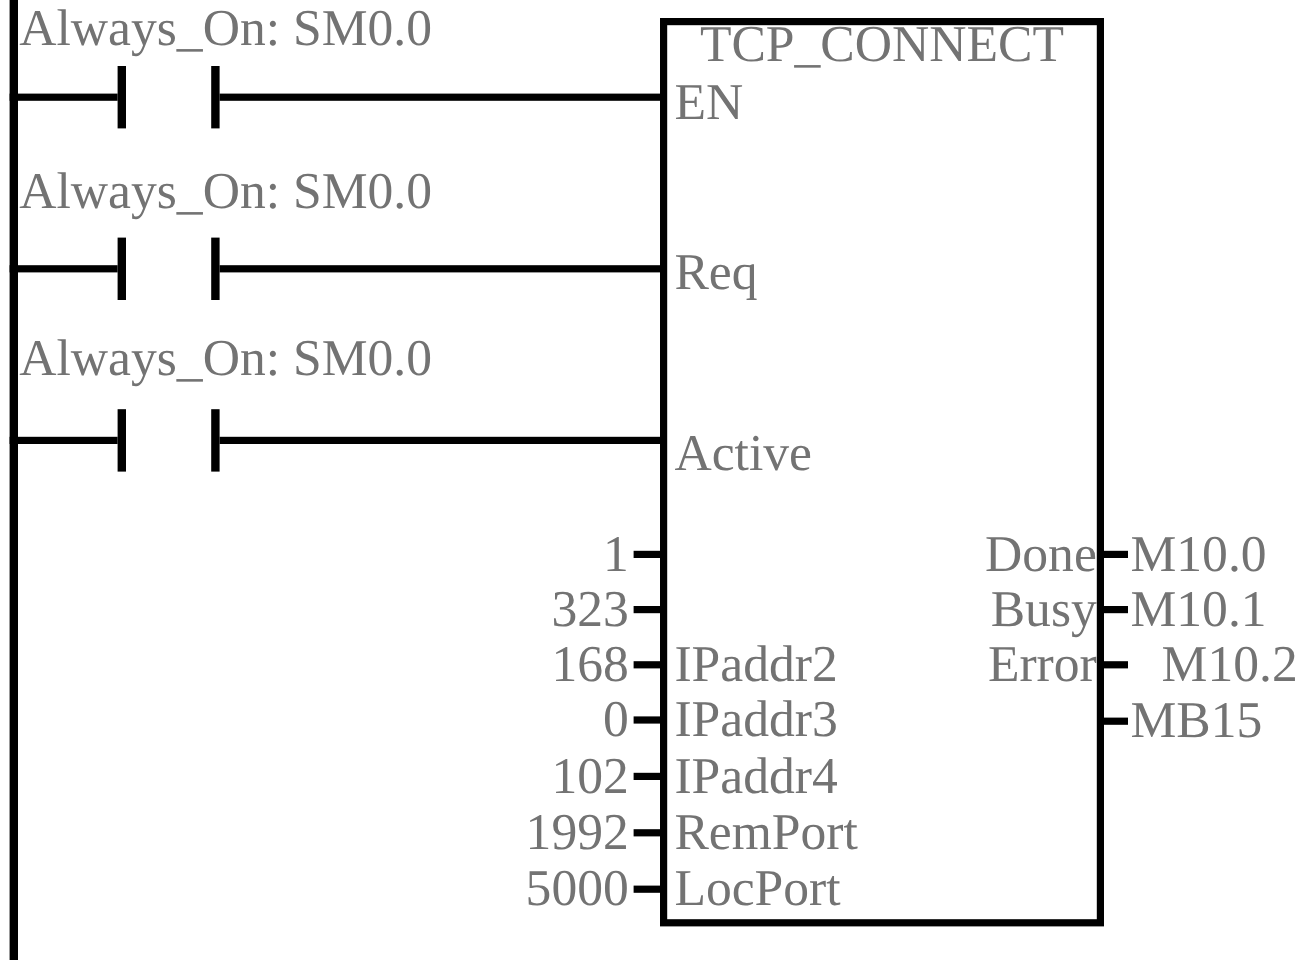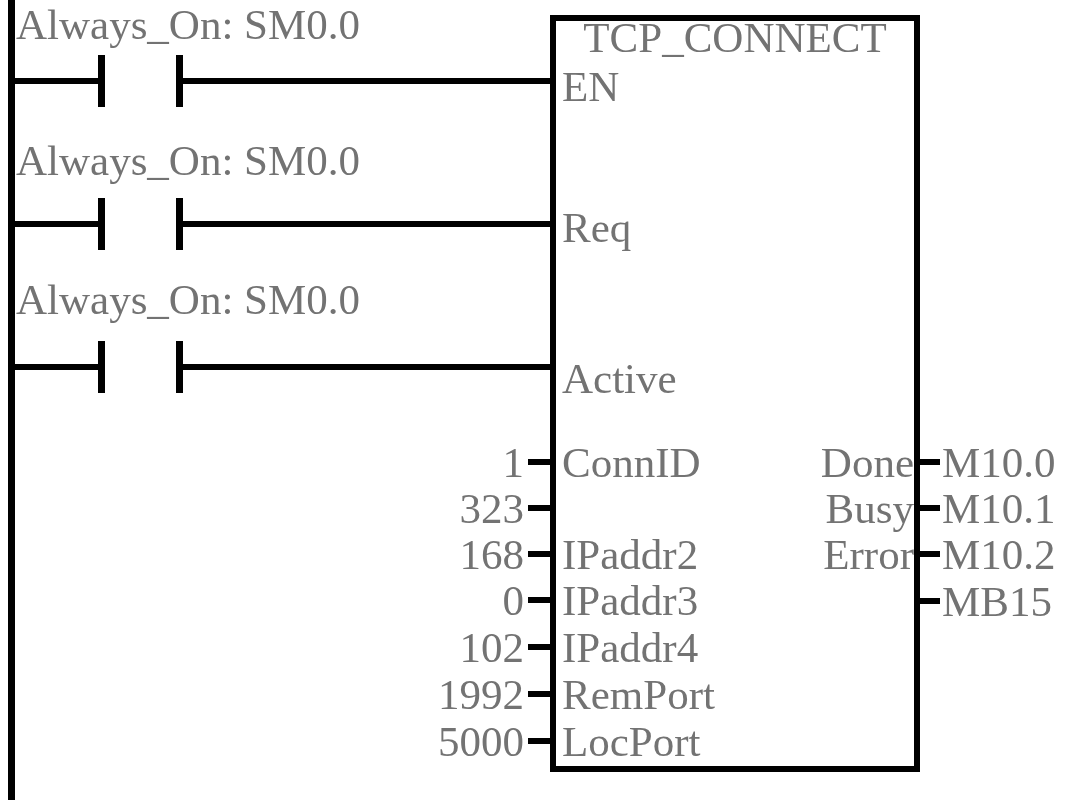--- a/index.html
+++ b/index.html
@@ -65,21 +65,20 @@
     <div class="contact" style="top:341px;"></div>
     <div class="ink wire wire-b" style="top:364px;"></div>
   </div>
 
   <div id="block"></div>
   <div class="txt title" style="top:37px;">TCP_CONNECT</div>
 
   <div class="txt pin-left" style="top:86px;">EN</div>
   <div class="txt pin-left" style="top:227px;">Req</div>
   <div class="txt pin-left" style="top:366px;margin-top:12px;">Active</div>
-  <div class="txt pin-left" style="top:462px;">ConnID</div>
   <div class="txt pin-left" style="top:554px;">IPaddr2</div>
   <div class="txt pin-left" style="top:600px;">IPaddr3</div>
   <div class="txt pin-left" style="top:647px;">IPaddr4</div>
   <div class="txt pin-left" style="top:694px;">RemPort</div>
   <div class="txt pin-left" style="top:741px;">LocPort</div>
 
   <div class="txt pin-right" style="top:462px;">Done</div>
   <div class="txt pin-right" style="top:554px;">Error</div>
   <div class="txt pin-right" style="top:508px;">Busy</div>
 
@@ -99,16 +98,16 @@
   <div class="txt val-in" style="top:462px;">1</div>
   <div class="txt val-in" style="top:508px;">323</div>
   <div class="txt val-in" style="top:554px;">168</div>
   <div class="txt val-in" style="top:600px;">0</div>
   <div class="txt val-in" style="top:647px;">102</div>
   <div class="txt val-in" style="top:694px;">1992</div>
   <div class="txt val-in" style="top:741px;">5000</div>
 
   <div class="txt val-out" style="top:462px;">M10.0</div>
   <div class="txt val-out" style="top:508px;">M10.1</div>
-  <div class="txt val-out" style="top:554px;">M10.2</div>
+  <div class="txt val-out" style="top:554px;margin-left:26px;">M10.2</div>
   <div class="txt val-out" style="top:601px;">MB15</div>
 
 </div>
 
 </body></html>

